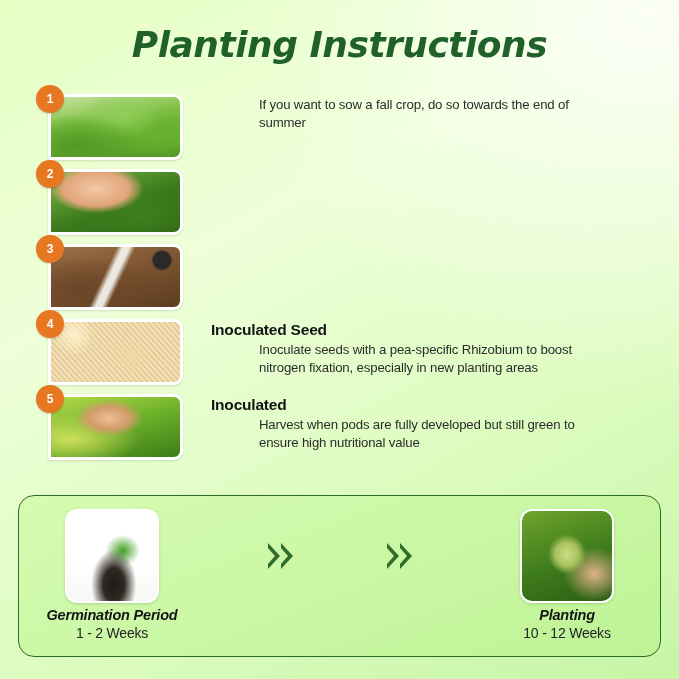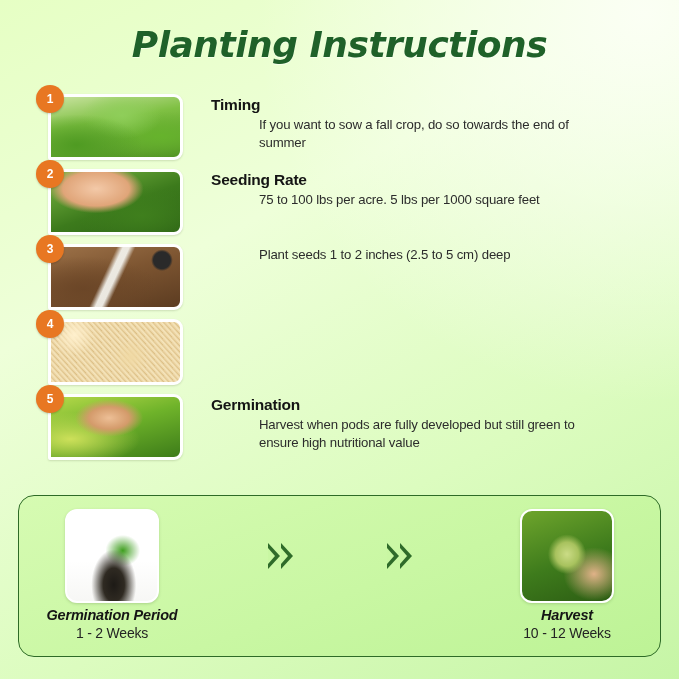--- a/index.html
+++ b/index.html
@@ -255,60 +255,58 @@
   <div class="title">Planting Instructions</div>
 
   <div class="steps">
 
     <div class="step">
       <div class="thumb-wrap">
         <div class="badge">1</div>
         <div class="thumb art-seedlings"></div>
       </div>
       <div class="step-text">
-        <div class="step-heading">Timing</div>
         <div class="step-desc">If you want to sow a fall crop, do so towards the end of summer</div>
       </div>
     </div>
 
     <div class="step">
       <div class="thumb-wrap">
         <div class="badge">2</div>
         <div class="thumb art-hand-seed"></div>
       </div>
-      <div class="step-text">
-        <div class="step-heading">Seeding Rate</div>
-        <div class="step-desc">75 to 100 lbs per acre. 5 lbs per 1000 square feet</div>
-      </div>
     </div>
 
     <div class="step">
       <div class="thumb-wrap">
         <div class="badge">3</div>
         <div class="thumb art-soil-rake"></div>
       </div>
       <div class="step-text">
-        <div class="step-desc">Plant seeds 1 to 2 inches (2.5 to 5 cm) deep</div>
       </div>
     </div>
 
     <div class="step">
       <div class="thumb-wrap">
         <div class="badge">4</div>
         <div class="thumb art-seeds"></div>
       </div>
+      <div class="step-text">
+        <div class="step-heading">Inoculated Seed</div>
+        <div class="step-desc">Inoculate seeds with a pea-specific Rhizobium to boost nitrogen fixation, especially in new planting areas</div>
+      </div>
     </div>
 
     <div class="step">
       <div class="thumb-wrap">
         <div class="badge">5</div>
         <div class="thumb art-harvest-hand"></div>
       </div>
       <div class="step-text">
-        <div class="step-heading">Germination</div>
+        <div class="step-heading">Inoculated</div>
         <div class="step-desc">Harvest when pods are fully developed but still green to ensure high nutritional value</div>
       </div>
     </div>
 
   </div>
 
   <div class="timeline">
 
     <div class="tl-stage">
       <div class="tl-img tl-sprout"></div>
@@ -322,19 +320,19 @@
     </div>
 
 
     <div class="tl-arrow">
       <span class="chev"></span>
       <span class="chev"></span>
     </div>
 
     <div class="tl-stage">
       <div class="tl-img tl-harvest"></div>
-      <div class="tl-label">Harvest</div>
+      <div class="tl-label">Planting</div>
       <div class="tl-duration">10 - 12 Weeks</div>
     </div>
 
   </div>
 
 </div>
 
 </body></html>

